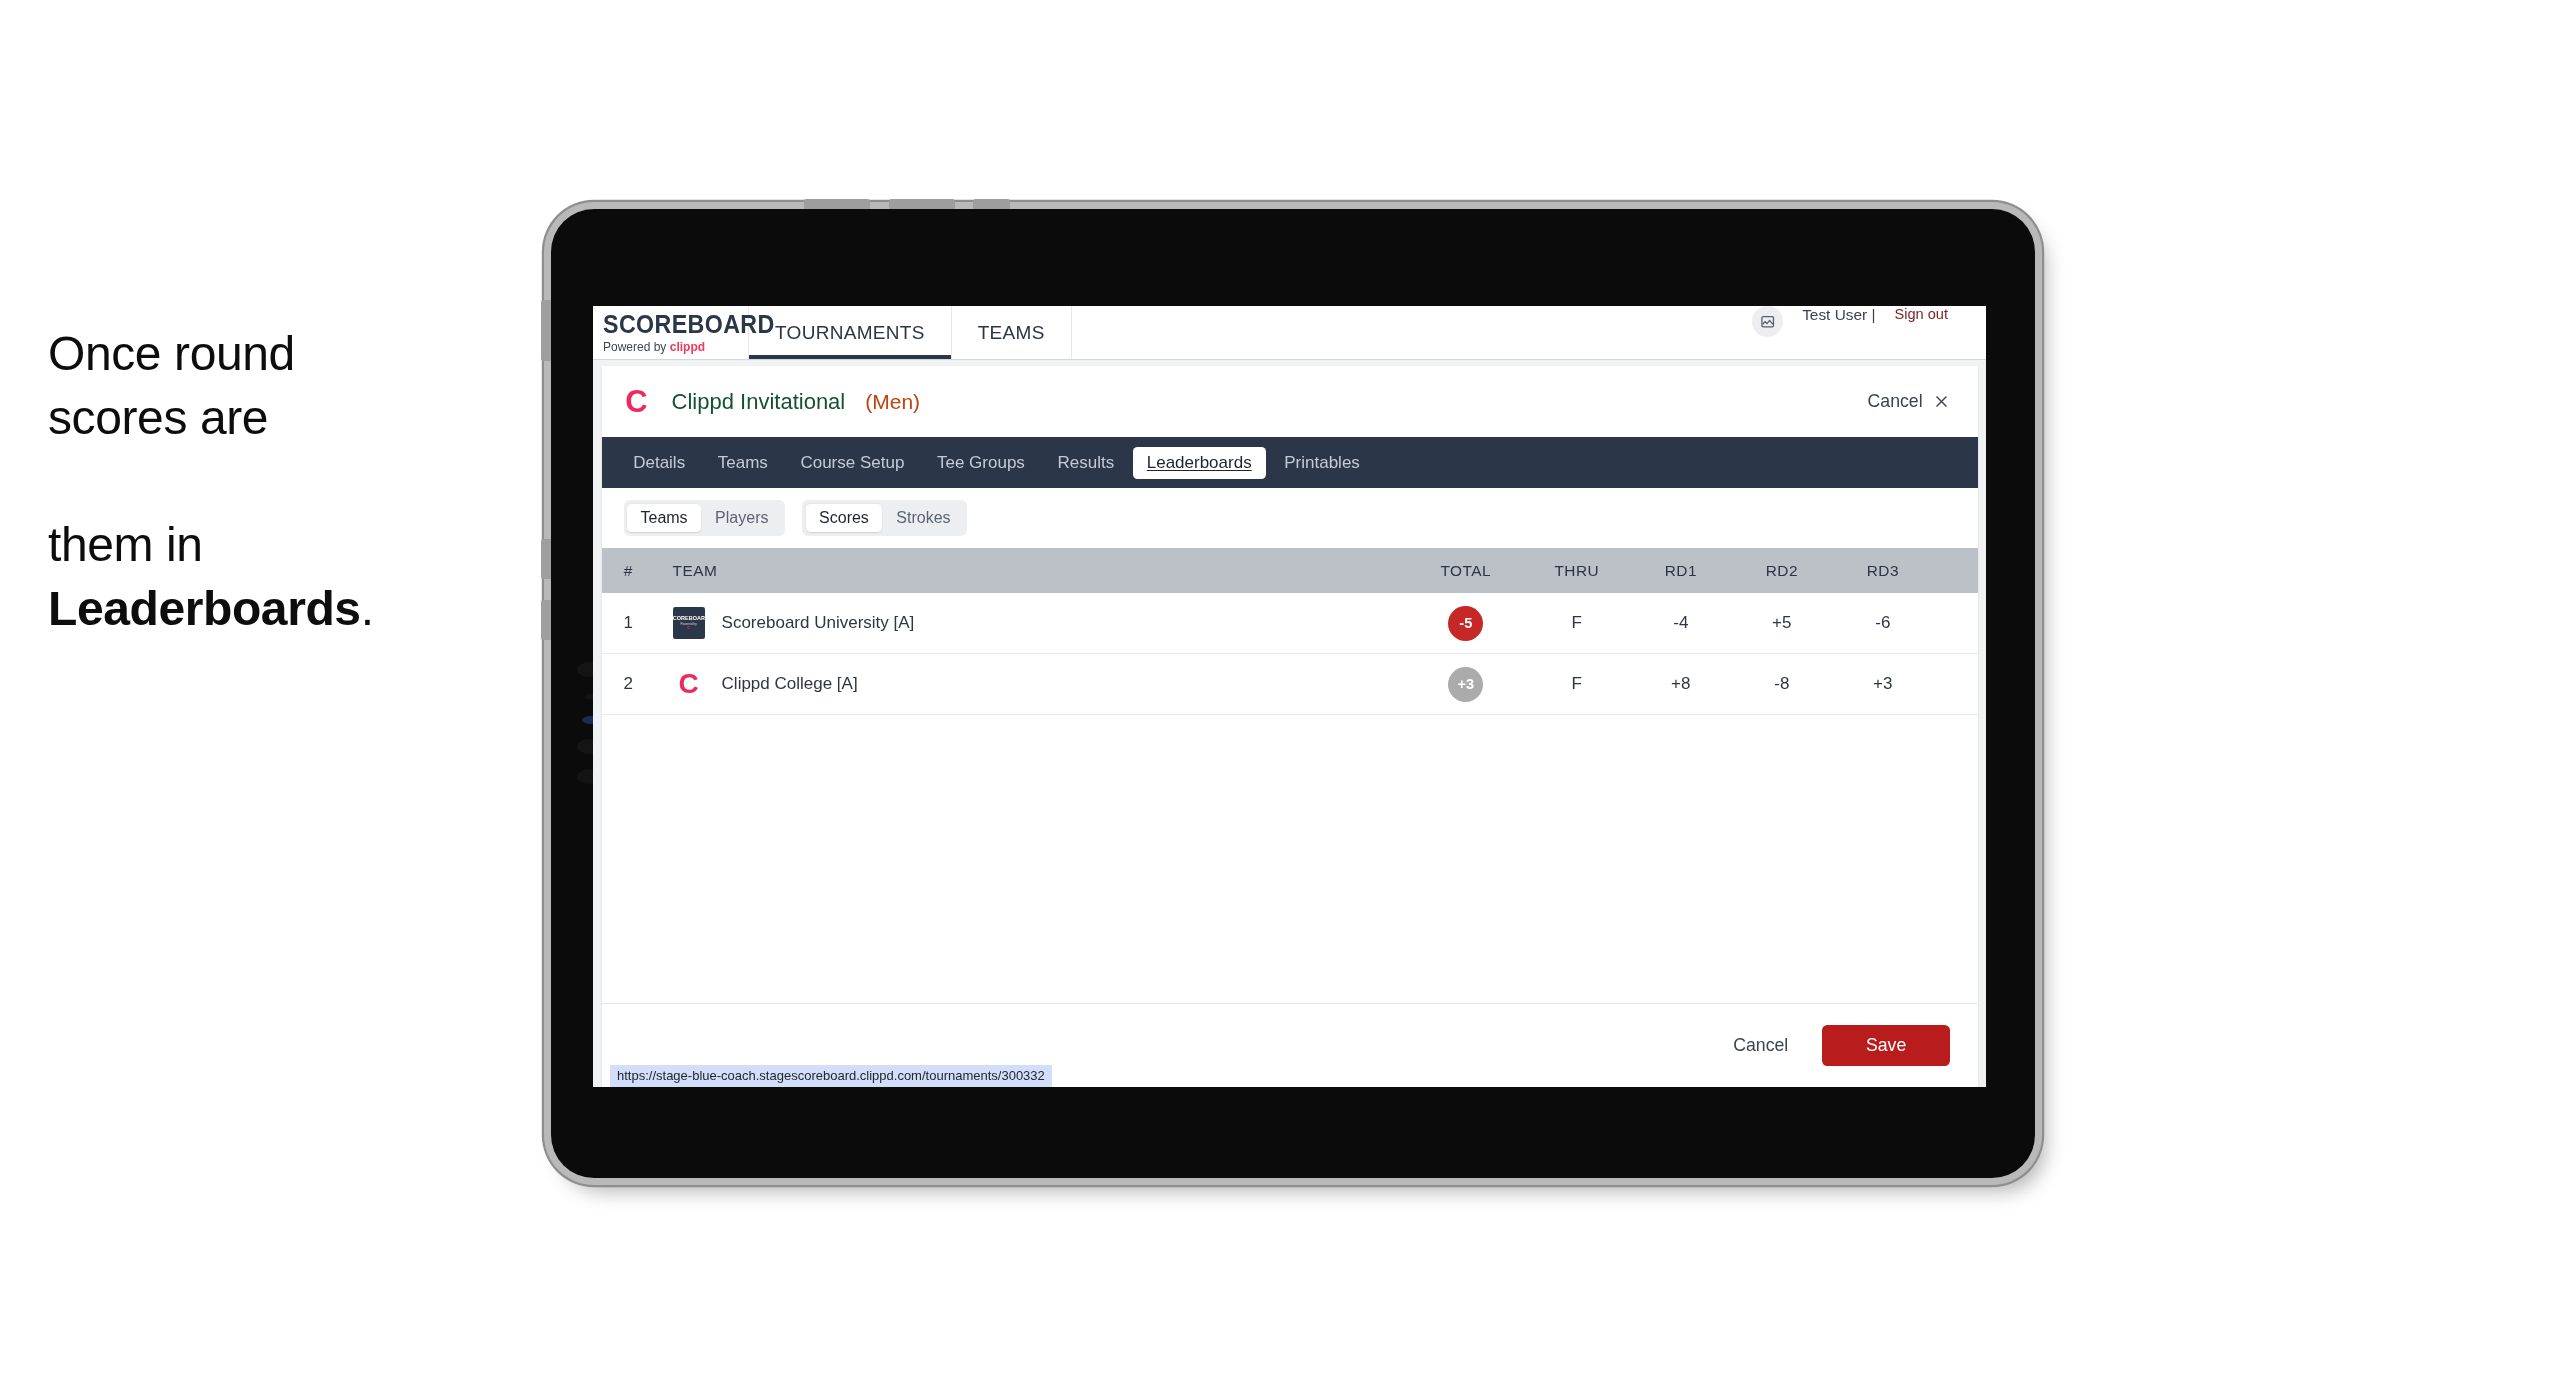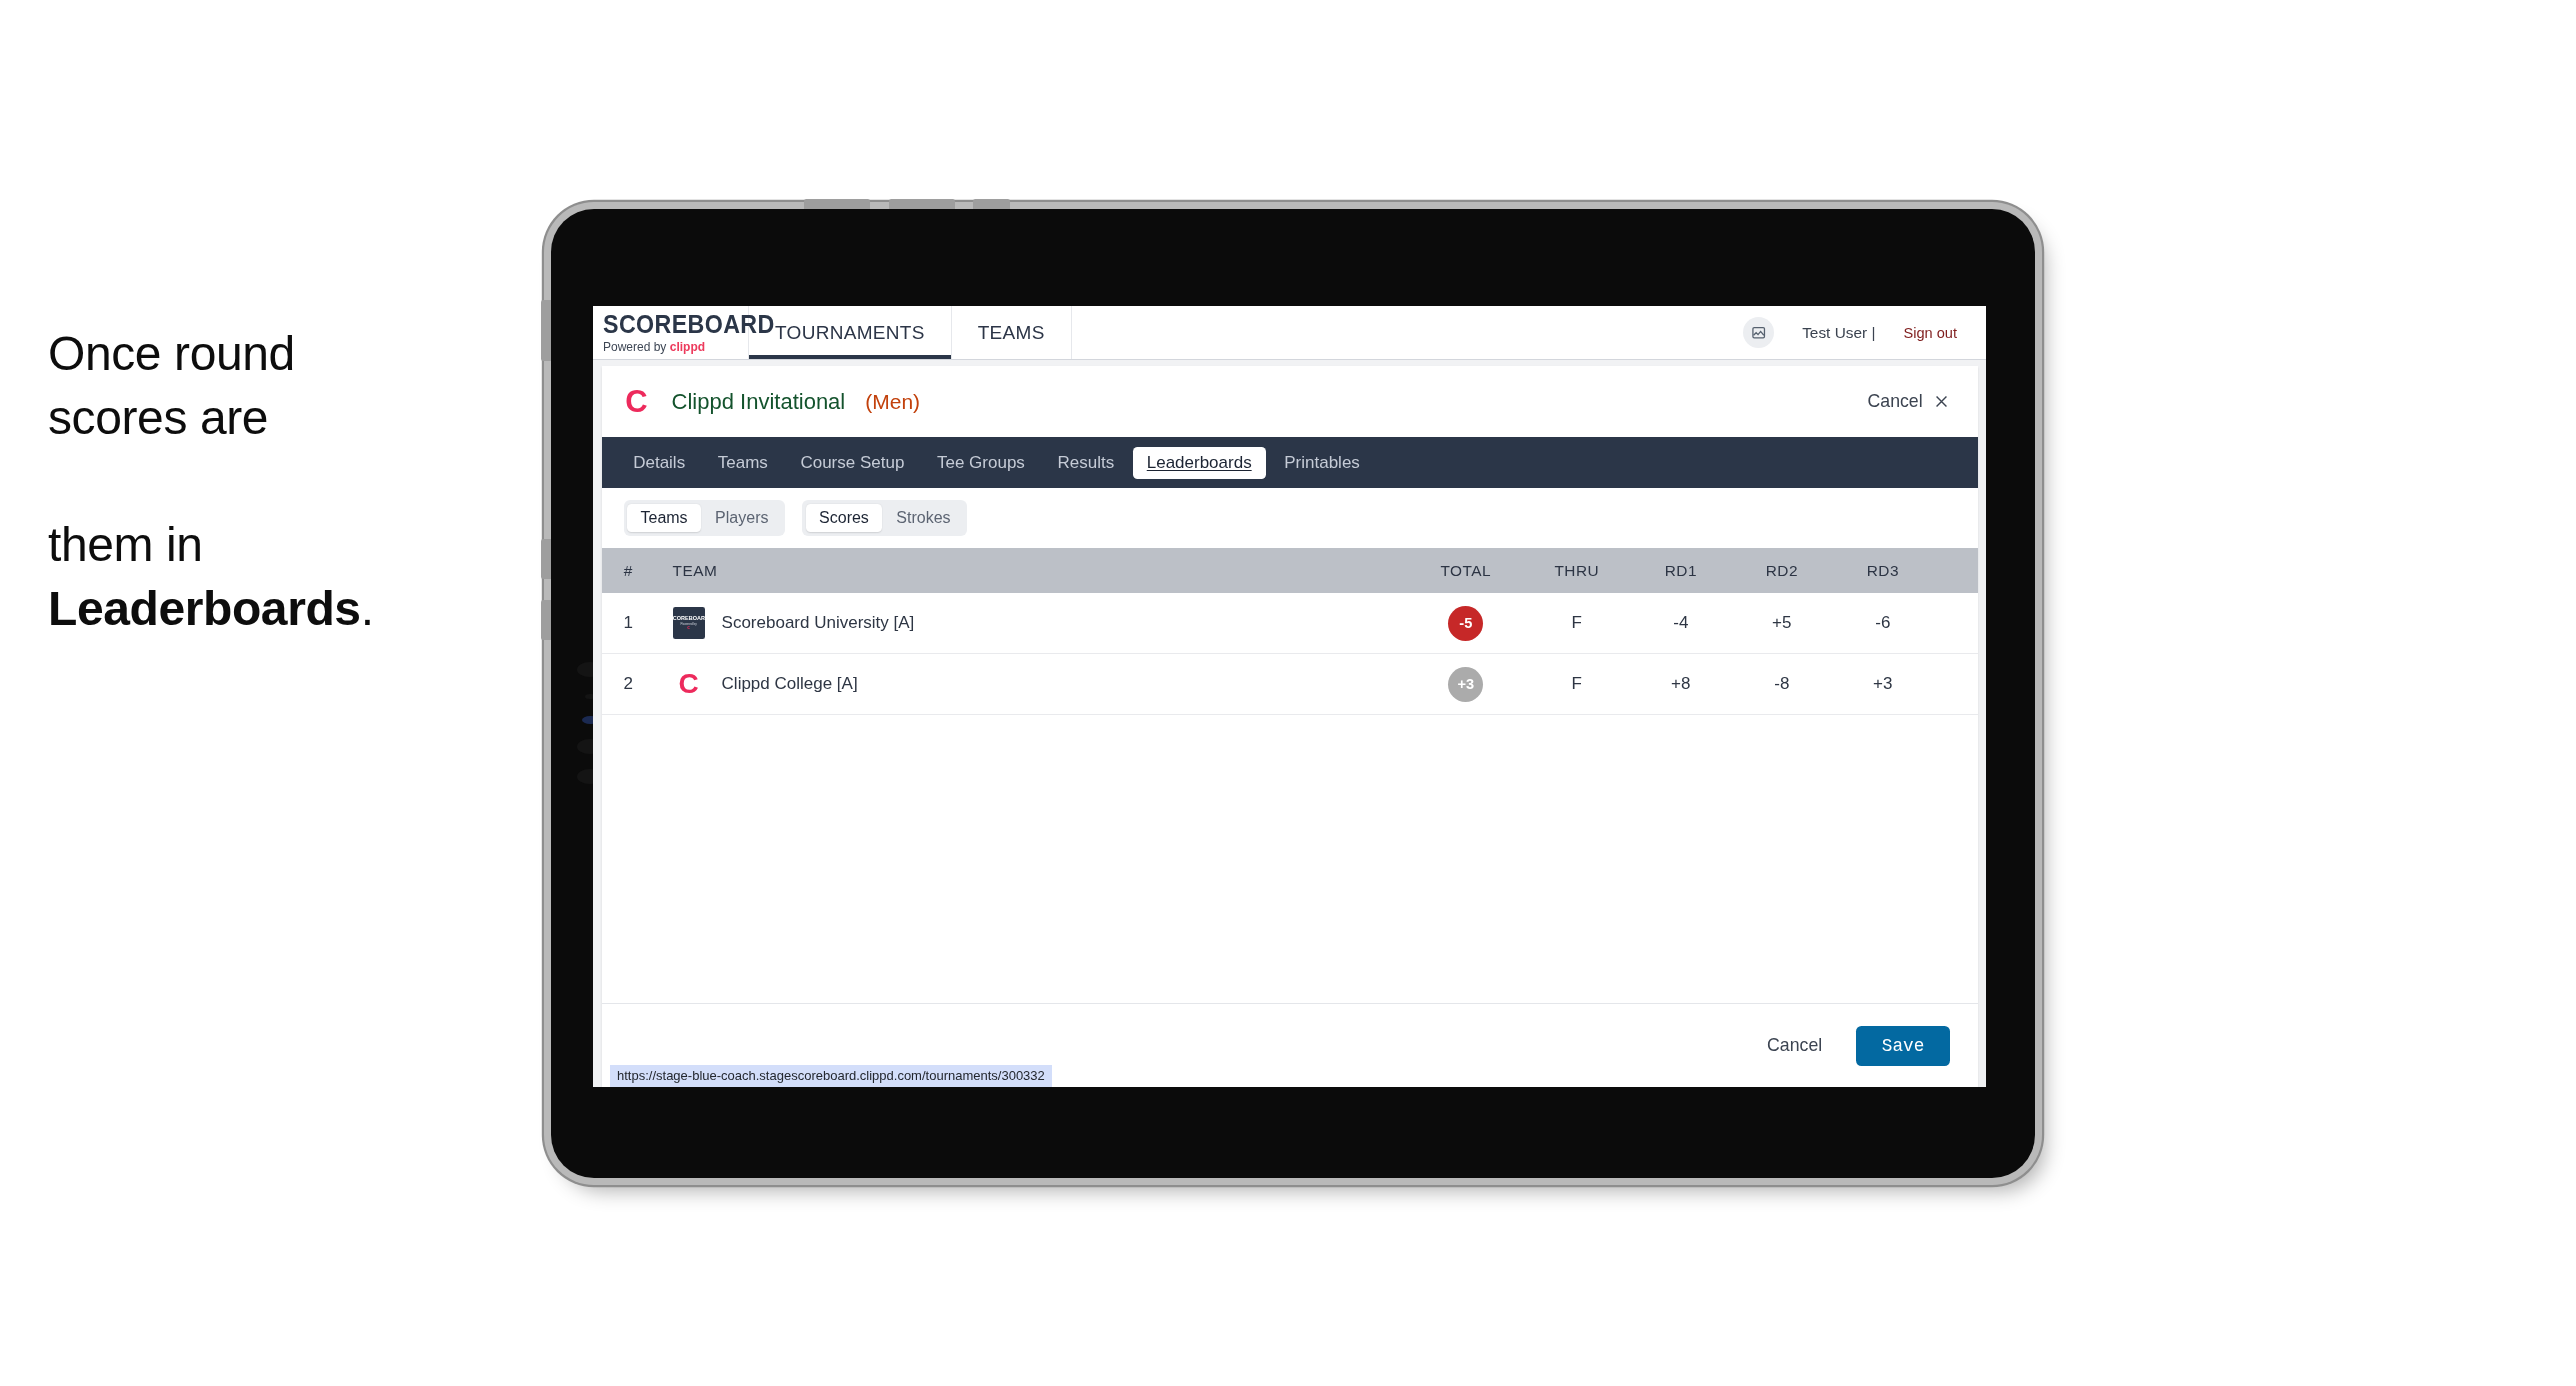--- a/index.html
+++ b/index.html
@@ -124,23 +124,22 @@
   .navtab.active::after {
     content: "";
     position: absolute;
     left: 0; right: 0; bottom: 0;
     height: 3.8px;
     background: #2b3648;
   }
   .appbar-spacer { flex: 1; }
   .userbox {
     display: flex;
-    align-items: center;
-    padding-right: 29px;
-    gap: 28px;
+    padding-right: 38px;
+    gap: 19px;
   }
   .avatar {
     width: 31px; height: 31px;
     border-radius: 50%;
     background: #eceef1;
     display: flex; align-items: center; justify-content: center;
   }
   .user-name { font-size: 15.4px; color: #3b4350; }
   .sign-out { font-size: 14.6px; color: #7f1d1d; cursor: pointer; }
 
@@ -321,28 +320,28 @@
     gap: 23px;
     background: #ffffff;
   }
   .btn-cancel {
     font-size: 17.7px;
     color: #3c4451;
     cursor: pointer;
     padding: 6.1px 10.7px;
   }
   .btn-save {
-    background: #0369a1;
+    background: #b91c1c;
     color: #ffffff;
     font-size: 17.7px;
     border: none;
     border-radius: 5.4px;
-    padding: 10px 26px;
+    padding: 10px 44px;
     cursor: pointer;
-    font-family: Liberation Mono, monospace;
+    font-family: Liberation Sans, sans-serif;
   }
 
   
   .statusbar {
     position: absolute;
     left: 0;
     bottom: 0;
     background: #d3defa;
     color: #23272e;
     font-size: 13px;

